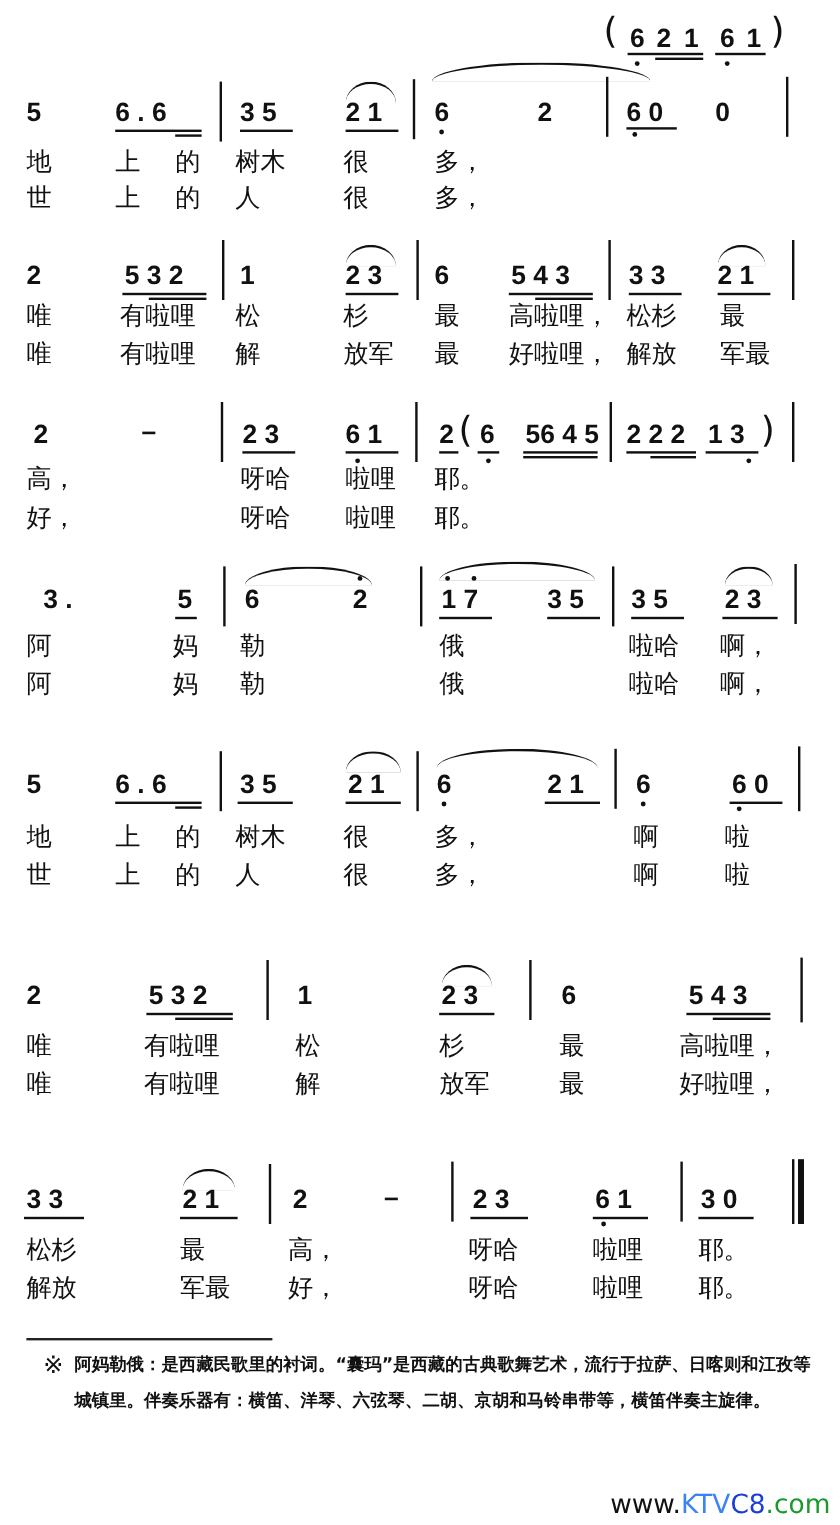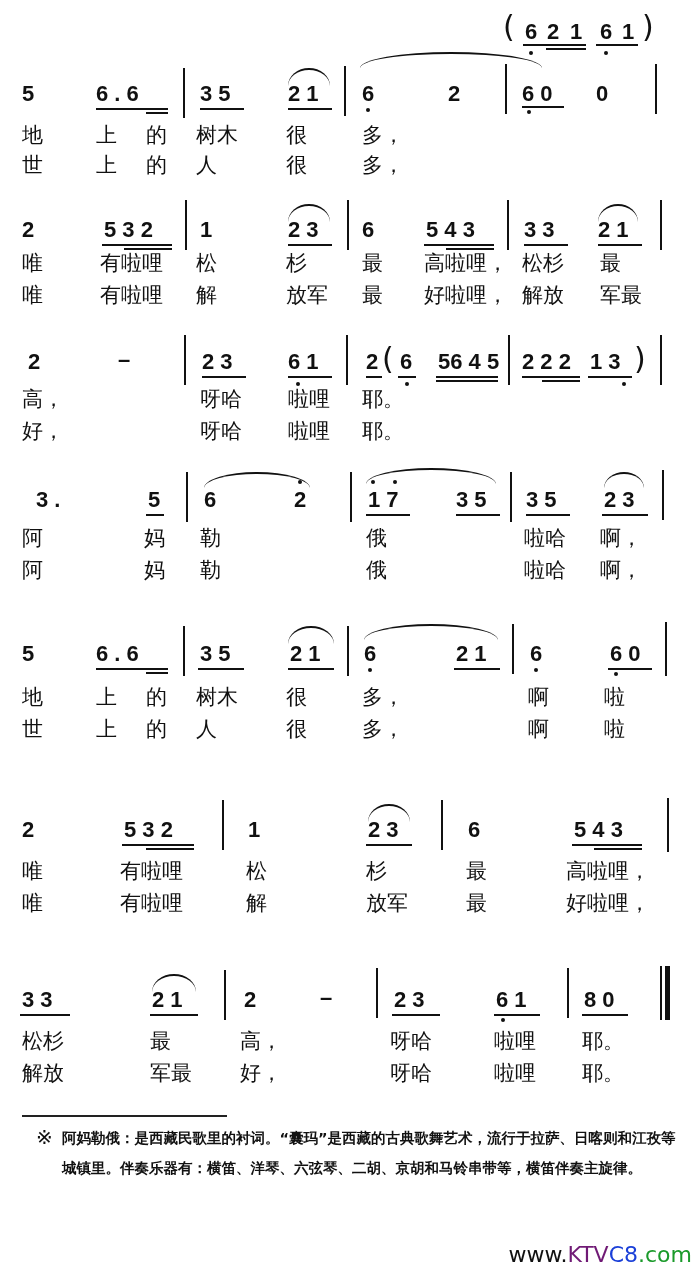--- a/index.html
+++ b/index.html
@@ -13,21 +13,21 @@
   .ul { position:absolute; height:2px; background:#111; }
   .dot { position:absolute; width:4px; height:4px; border-radius:50%; background:#111; }
   .slur { position:absolute; border-top:2px solid #111; border-radius:50% 50% 0 0 / 100% 100% 0 0; }
   .paren { position:absolute; font-family:"DejaVu Sans", sans-serif; font-size:30px; line-height:30px; color:#111; }
   .footnote-rule { position:absolute; left:22px; top:1115px; width:205px; height:2px; background:#222; }
   .footnote { position:absolute; left:62px; top:1123px; width:620px; font-family:"DejaVu Sans", sans-serif;
               font-weight:bold; font-size:14.5px; line-height:30px; color:#111; }
   .fn-mark { position:absolute; left:36px; top:1122px; font-size:20px; line-height:30px; }
   .watermark { position:absolute; right:8px; top:1243px; font-family:"DejaVu Sans", sans-serif;
                font-size:22px; line-height:24px; letter-spacing:0px; }
-  .wm-a { color:#111; } .wm-b { color:#701a75;margin-top:28px; } .wm-c { color:#1a3fd8; } .wm-d { color:#1a9a2a; }
+  .wm-a { color:#111; } .wm-b { color:#3b82f6;margin-top:28px; } .wm-c { color:#1a3fd8; } .wm-d { color:#1a9a2a; }
 </style>
 </head>
 <body>
 
 <div>
 
   <div class="paren" style="left:503px;top:12px;">(</div>
   <div class="note" style="left:525px;top:20px;">6</div>
   <div class="note" style="left:547px;top:20px;">2</div>
   <div class="note" style="left:570px;top:20px;">1</div>
@@ -279,21 +279,21 @@
   <div class="bar" style="left:224px;top:970px;height:50px;"></div>
   <div class="note" style="left:244px;top:988px;">2</div>
   <div class="note" style="left:320px;top:986px;">–</div>
   <div class="bar" style="left:376px;top:968px;height:50px;"></div>
   <div class="note" style="left:394px;top:988px;">2 3</div>
   <div class="ul" style="left:392px;top:1014px;width:48px;"></div>
   <div class="note" style="left:496px;top:988px;">6 1</div>
   <div class="ul" style="left:494px;top:1014px;width:46px;"></div>
   <div class="dot" style="left:501px;top:1018px;"></div>
   <div class="bar" style="left:567px;top:968px;height:50px;"></div>
-  <div class="note" style="left:584px;top:988px;">8 0</div>
+  <div class="note" style="left:584px;top:988px;">3 0</div>
   <div class="ul" style="left:582px;top:1014px;width:46px;"></div>
   <div class="bar" style="left:660px;top:966px;height:54px;"></div>
   <div class="bar" style="left:665px;top:966px;height:54px;width:5px;"></div>
 
   <div class="lyr" style="left:22px;top:1028px;">松杉</div>
   <div class="lyr" style="left:150px;top:1028px;">最</div>
   <div class="lyr" style="left:240px;top:1028px;">高，</div>
   <div class="lyr" style="left:390px;top:1028px;">呀哈</div>
   <div class="lyr" style="left:494px;top:1028px;">啦哩</div>
   <div class="lyr" style="left:582px;top:1028px;">耶。</div>

